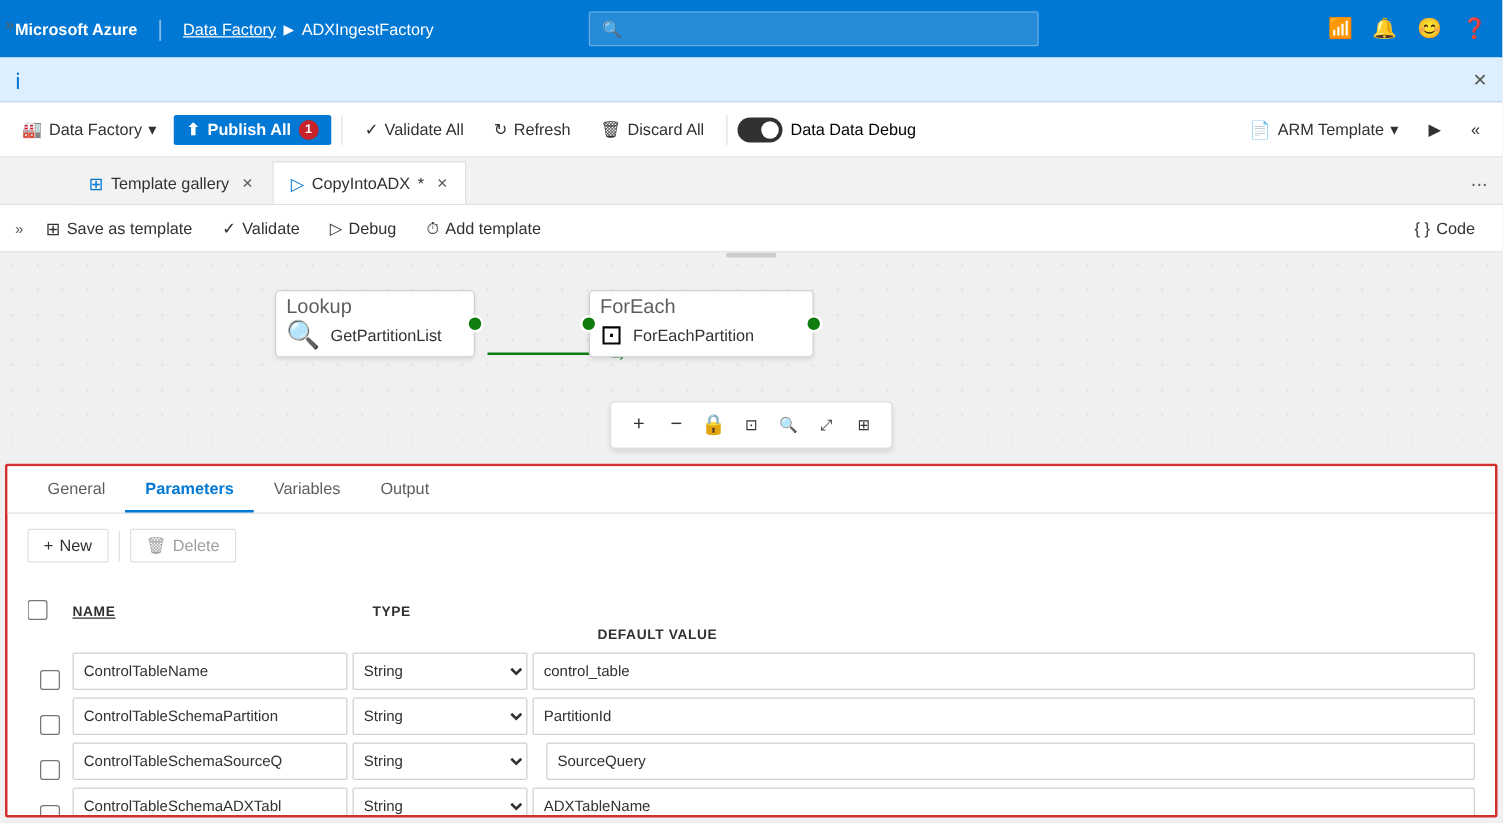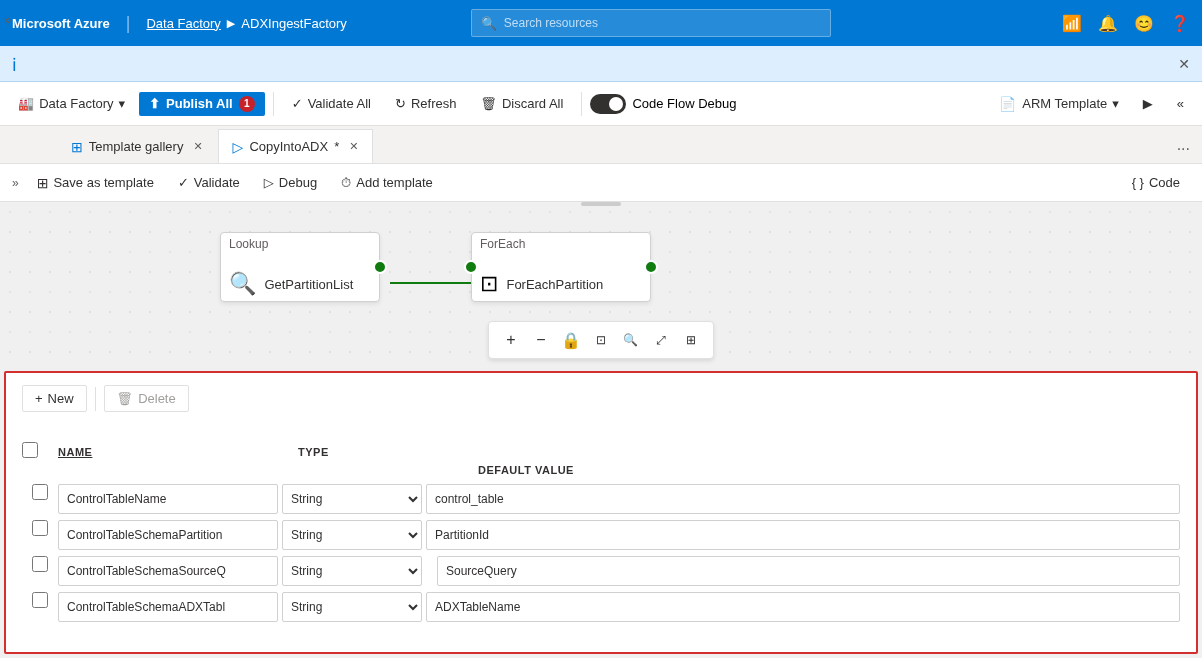--- a/index.html
+++ b/index.html
@@ -99,21 +99,21 @@
       position: absolute; inset: 0;
       background-image: radial-gradient(circle, #ccc 1px, transparent 1px);
       background-size: 20px 20px;
       opacity: 0.4;
     }
     .pipeline-node {
       position: absolute; background: white;
       border: 1px solid #d0d0d0; border-radius: 4px; padding: 4px 8px;
       box-shadow: 0 2px 4px rgba(0,0,0,0.08);
     }
-    .node-type-label { font-size: 12px; color: #605e5c; margin-bottom: 20px; }
+    .node-type-label { font-size: 16px; color: #605e5c; margin-bottom: 0; }
     .node-body { display: flex; align-items: center; gap: 8px; }
     .node-name { font-size: 13px; color: #323130; font-weight: 500; }
     .node-connector-right {
       position: absolute; right: -8px; top: 50%; transform: translateY(-50%);
       width: 14px; height: 14px; background: #107c10;
       border-radius: 50%; border: 2px solid white;
     }
     .node-connector-left {
       position: absolute; left: -8px; top: 50%; transform: translateY(-50%);
       width: 14px; height: 14px; background: #107c10;
@@ -161,21 +161,21 @@
     .params-sep-v { width: 1px; height: 24px; background: #e0e0e0; }
     .params-table-header {
       display: flex; align-items: center; padding: 4px 0; margin-bottom: 4px;
     }
     .col-check { width: 36px; }
     .col-name { flex: 0 0 240px; font-size: 11px; font-weight: 600; color: #323130; text-transform: uppercase; letter-spacing: 0.5px; text-decoration: underline; }
     .col-type { flex: 0 0 180px; font-size: 11px; font-weight: 600; color: #323130; text-transform: uppercase; letter-spacing: 0.5px; }
     .col-default { flex: 1; font-size: 11px; font-weight: 600; color: #323130; text-transform: uppercase; letter-spacing: 0.5px; margin-top: 36px; }
 
     .params-row {
-      display: flex; align-items: flex-start; margin-bottom: 6px; gap: 0;
+      display: flex; align-items: flex-end; margin-bottom: 6px; gap: 0;
     }
     .params-row .col-check {
       display: flex; align-items: center; justify-content: center;
     }
     .params-row-input {
       height: 30px; border: 1px solid #d0d0d0; border-radius: 2px;
       padding: 0 8px; font-size: 12px; color: #323130; background: white;
       outline: none;
     }
     .col-name-field { flex: 0 0 220px; }
@@ -198,21 +198,20 @@
 <div class="topbar">
   <span class="topbar-brand">Microsoft Azure</span>
   <span class="topbar-sep">|</span>
   <div class="topbar-breadcrumb">
     <span style="cursor:pointer;text-decoration:underline">Data Factory</span>
     <span style="font-size:11px">▶</span>
     <span>ADXIngestFactory</span>
   </div>
   <div class="topbar-search">
     <span style="color:rgba(255,255,255,0.7);margin-right:6px;font-size:13px">🔍</span>
-    <input type="text" placeholder="Search resources" style="">
   </div>
   <div class="topbar-icons">
     <span class="topbar-icon">📶</span>
     <span class="topbar-icon">🔔</span>
     <span class="topbar-icon">😊</span>
     <span class="topbar-icon">❓</span>
   </div>
 </div>
 
 <div class="infobar">
@@ -242,21 +241,21 @@
   </button>
   <button class="toolbar-item">
     <span>🗑</span>
     <span>Discard All</span>
   </button>
   <div class="toolbar-sep-v"></div>
   <div class="toggle-switch">
     <div class="toggle-track">
       <div class="toggle-thumb"></div>
     </div>
-    <span style="font-size:13px">Code Flow Debug</span>
+    <span style="font-size:13px">Data Data Debug</span>
   </div>
   <div class="toolbar-spacer"></div>
   <button class="toolbar-item">
     <span style="font-size:14px">📄</span>
     <span>ARM Template</span>
     <span>▾</span>
   </button>
   <button class="toolbar-item">
     <span>▶</span>
   </button>
@@ -345,20 +344,34 @@
       <button class="canvas-tool-btn" style="font-size:12px">🔍</button>
       <button class="canvas-tool-btn" style="font-size:12px">⤢</button>
       <button class="canvas-tool-btn" style="font-size:12px">⊞</button>
     </div>
 
     <div style="position:absolute;top:0;left:50%;transform:translateX(-50%);width:40px;height:4px;background:#ccc;border-radius:2px;"></div>
   </div>
 
   <div class="bottom-panel">
 
+    <div class="panel-tabs">
+      <div class="panel-tab">
+        <span>General</span>
+      </div>
+      <div class="panel-tab active">
+        <span>Parameters</span>
+      </div>
+      <div class="panel-tab">
+        <span>Variables</span>
+      </div>
+      <div class="panel-tab">
+        <span>Output</span>
+      </div>
+    </div>
 
     <div class="panel-content">
 
       <div class="params-toolbar">
         <button class="params-btn">
           <span>+</span>
           <span>New</span>
         </button>
         <div class="params-sep-v"></div>
         <button class="params-btn disabled">

